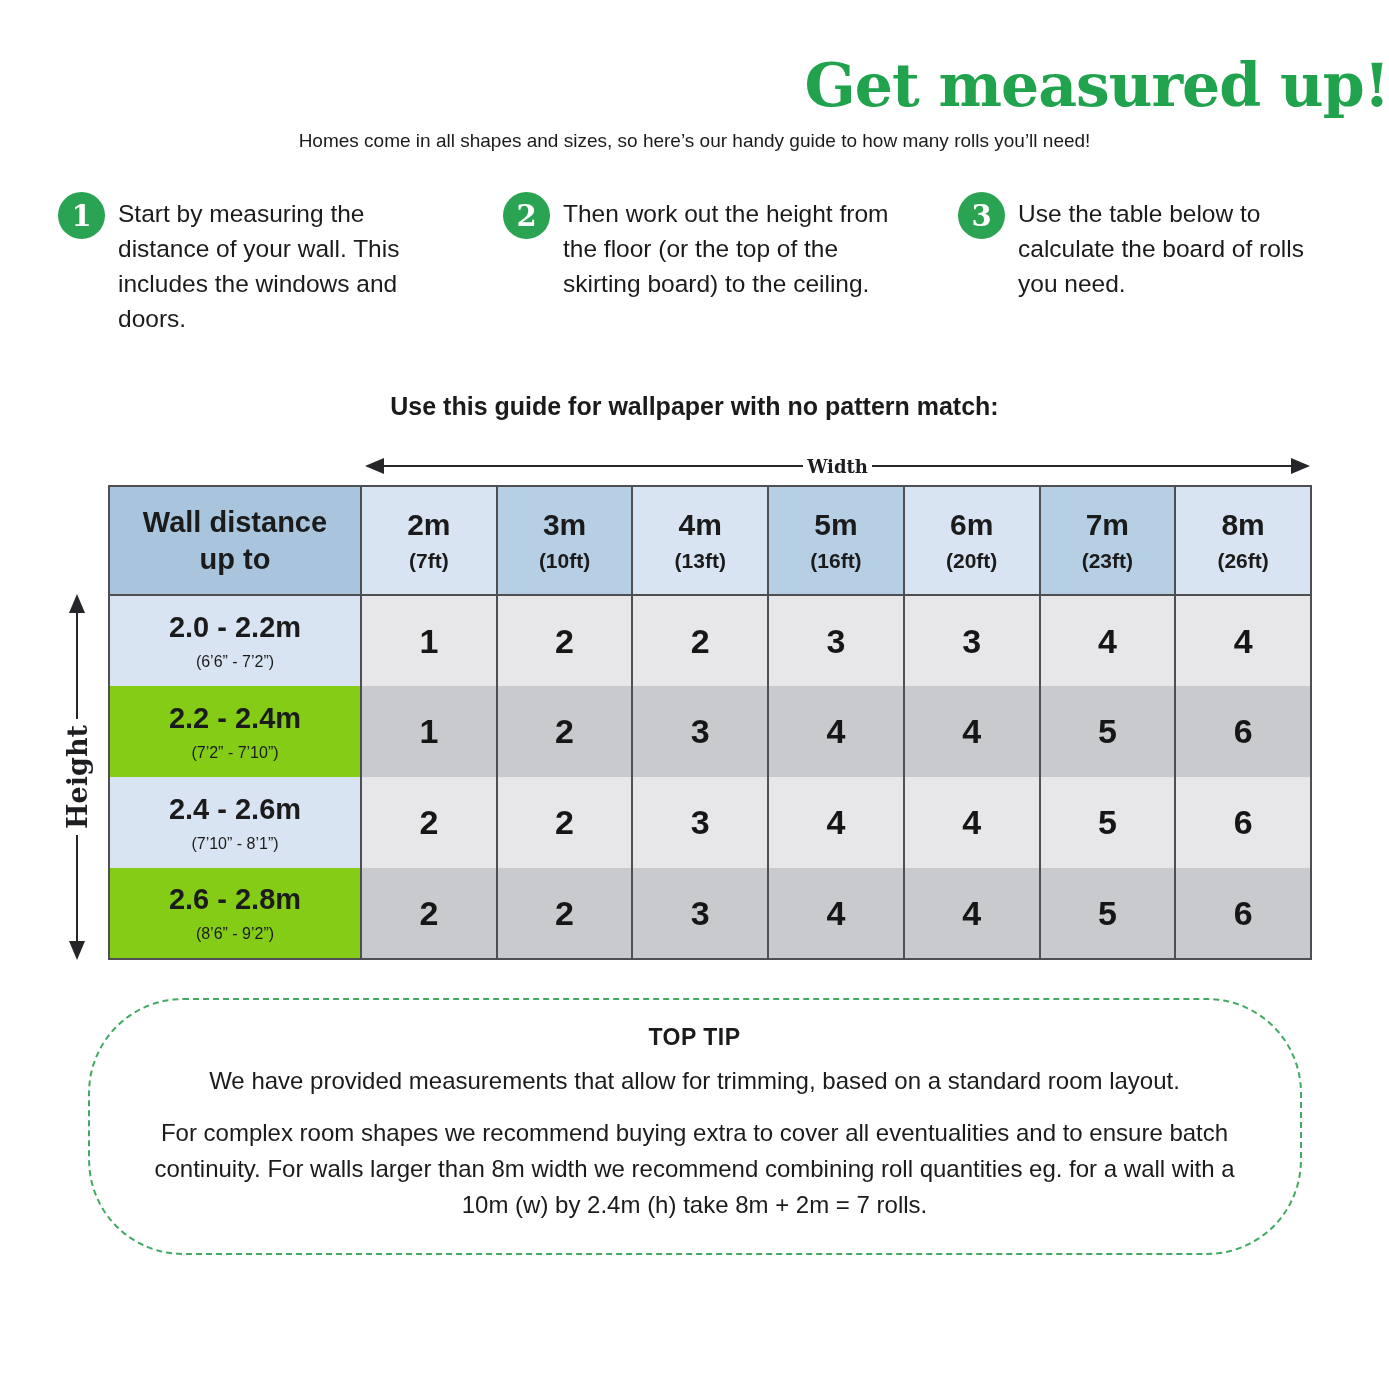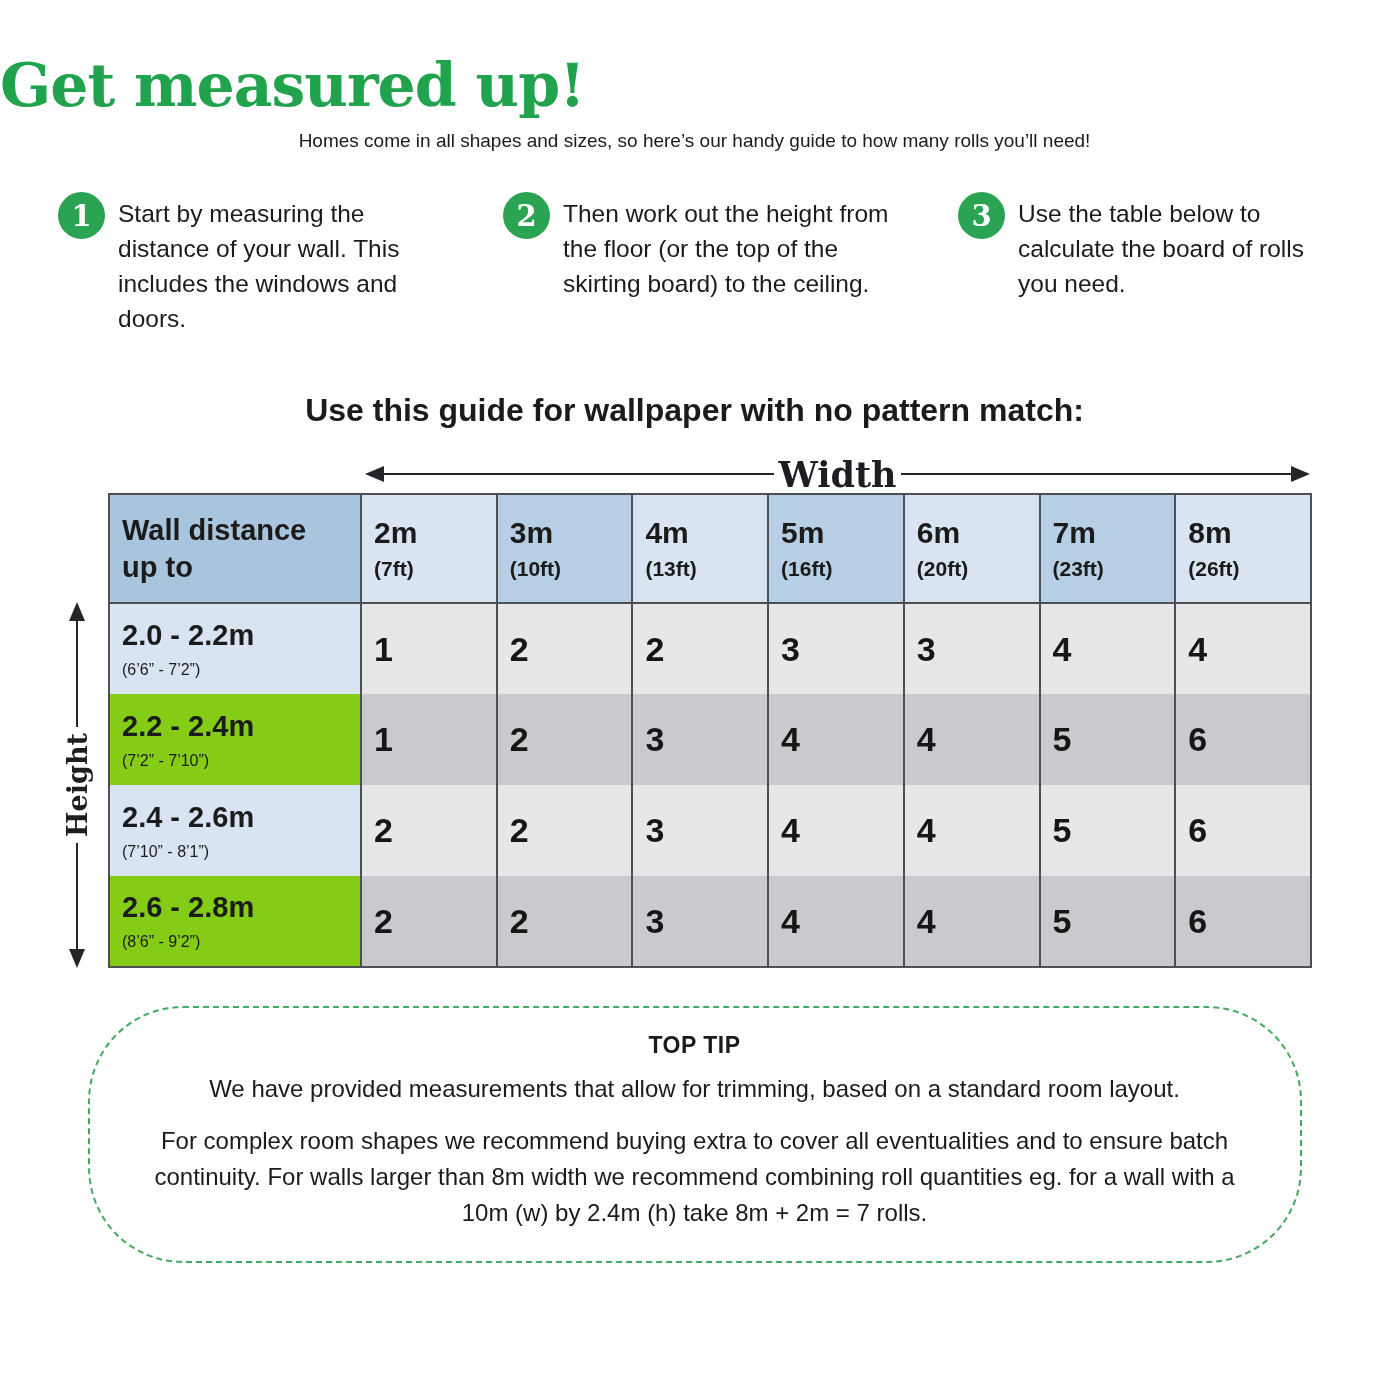--- a/index.html
+++ b/index.html
@@ -3,21 +3,21 @@
 <meta charset="utf-8">
 <style>
   * { margin:0; padding:0; box-sizing:border-box; }
   html,body { background:#ffffff; }
   .page {
     position:relative; width:1389px; height:1389px; background:#ffffff;
     font-family:"Liberation Sans", sans-serif; color:#1b1b1b; overflow:hidden;
   }
   
   .title {
-    margin-top:50px; text-align:left;
+    margin-top:50px; text-align:right;
     font-family:"DejaVu Serif", serif; font-weight:bold;
     font-size:60px; letter-spacing:-1px; color:#21a34e;
   }
   .subtitle {
     margin-top:10px; text-align:center; font-size:19px; color:#1b1b1b;
   }
   
   .steps { position:relative; height:168px; margin-top:44px; }
   .step { position:absolute; display:flex; align-items:flex-start; }
   .step1 { left:58px;  width:385px; }
@@ -25,39 +25,39 @@
   .step3 { left:958px; width:360px; }
   .step-circle {
     flex:0 0 auto; width:47px; height:47px; border-radius:50%;
     background:#2aa452; color:#ffffff; display:flex; align-items:center; justify-content:center;
     font-family:"DejaVu Serif", serif; font-weight:bold; font-size:29px; margin-right:13px;
     margin-top:-4px;
   }
   .step-text { font-size:24.5px; line-height:35px; }
   
   .guide-heading {
-    margin-top:28px; text-align:center; font-weight:bold; font-size:32px;
+    margin-top:28px; text-align:center; font-weight:bold; font-size:25px;
   }
   
   .width-arrow {
     margin:34px 0 8px 365px; width:945px; height:22px;
     display:flex; align-items:center;
   }
   .harrow-line { flex:1; height:2.5px; background:#26262a; }
   .harrow-left  { width:0; height:0; border-top:8px solid transparent; border-bottom:8px solid transparent; border-right:19px solid #26262a; }
   .harrow-right { width:0; height:0; border-top:8px solid transparent; border-bottom:8px solid transparent; border-left:19px solid #26262a; }
   .width-label {
-    padding:0 4px; font-family:"DejaVu Serif", serif; font-weight:bold; font-size:35px; color:#1d1d22;
+    padding:0 4px; font-family:"DejaVu Serif", serif; font-weight:bold; font-size:18px; color:#1d1d22;
   }
   
   .table-wrap { position:relative; margin-left:108px; width:1204px; }
   table.rolls { border-collapse:collapse; width:100%; table-layout:fixed; }
   table.rolls col.c0 { width:252px; }
   table.rolls th, table.rolls td {
-    border-left:2px solid #4e4f53; text-align:left; vertical-align:middle; padding:12px;
+    border-left:2px solid #4e4f53; text-align:center; vertical-align:middle; padding:12px;
   }
   table.rolls th:first-child, table.rolls td:first-child { border-left:none; }
   table.rolls { border:2.5px solid #4e4f53; }
   table.rolls thead th { height:109px; border-bottom:2.5px solid #4e4f53; }
   table.rolls tbody td { height:91px; }
   .cell-corner { background:#a9c5de; font-weight:bold; font-size:29px; padding:0 22px; line-height:37px; }
   .col-light { background:#d8e4f1; }
   .col-mid   { background:#b7cfe5; }
   .hdr-m  { font-weight:bold; font-size:30px; }
   .hdr-ft { font-size:21px; margin-top:7px; }

